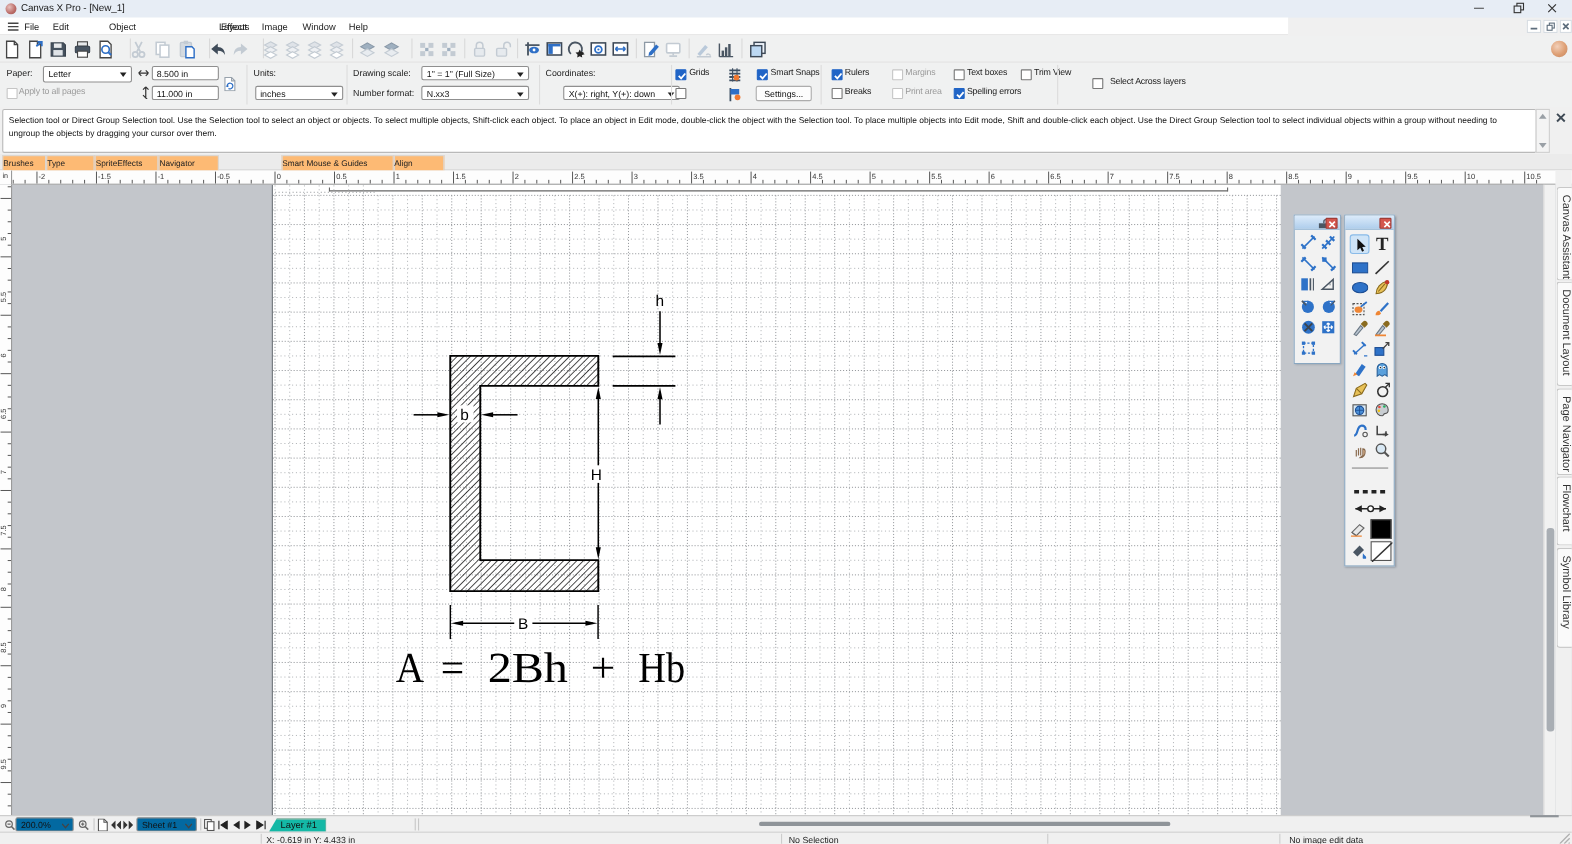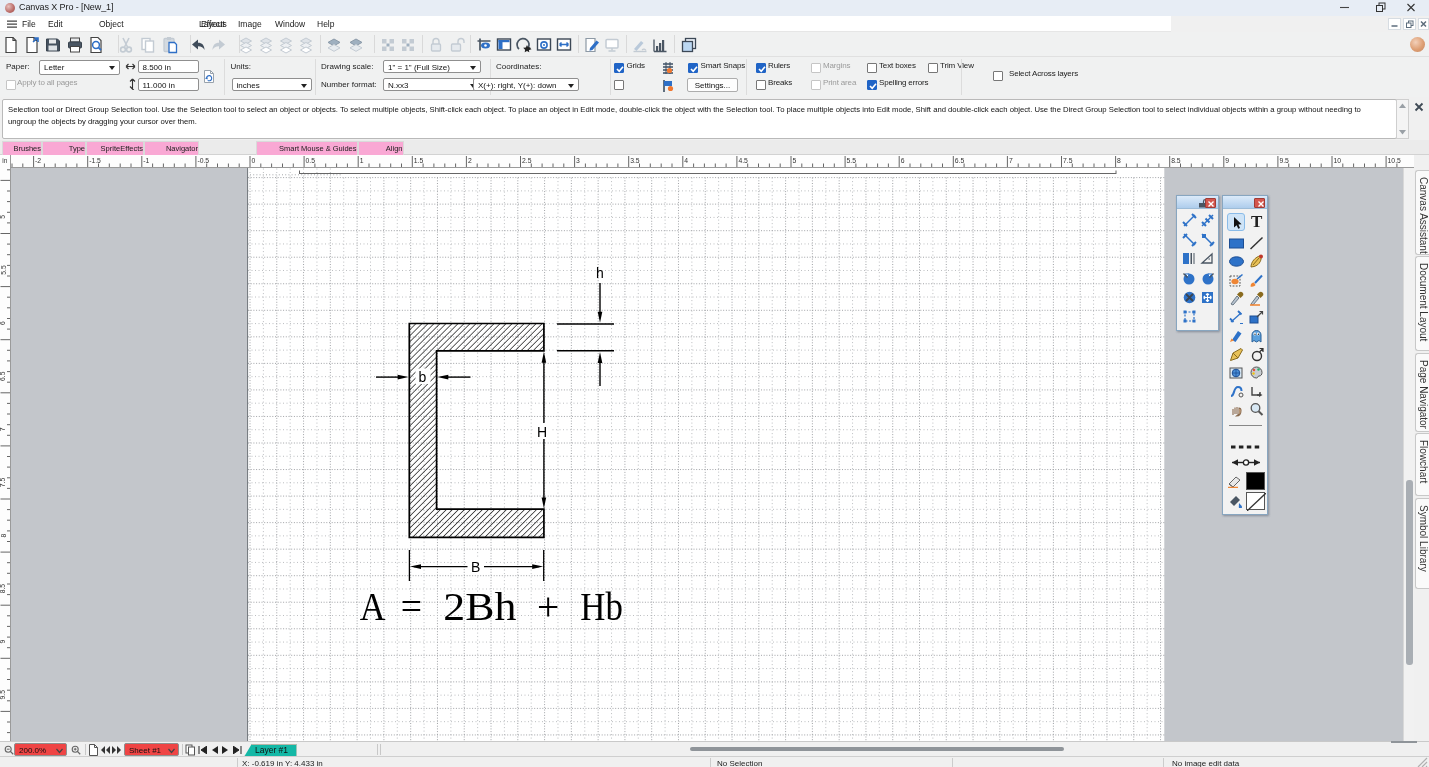--- a/index.html
+++ b/index.html
@@ -26,40 +26,40 @@
 .cb.on svg{position:absolute;left:0px;top:0px;}
 .cblab{font-size:8px;letter-spacing:-0.15px;white-space:nowrap;color:#1b1b1b;}
 .dis2{color:#9b9b9b;}
 
 #infobar{left:0;top:97px;width:1429px;height:43px;background:#f0f0f0;}
 #infobox{left:2px;top:2px;width:1395px;height:40px;background:#fff;border:1px solid #b9b9b9;border-radius:2px;}
 #infotext{left:5px;top:4px;font-size:7.7px;line-height:11.5px;color:#111;letter-spacing:0px;white-space:nowrap;}
 #infoscroll{left:1396px;top:2px;width:13px;height:40px;background:#f4f4f4;border:1px solid #cfcfcf;}
 
 #tabbar{left:0;top:140px;width:1429px;height:15px;background:#ebebeb;border-bottom:1px solid #d2d2d2;}
-.ptab{top:1px;height:14px;background:#f9a8d4;border:1px solid #dadada;border-bottom:none;font-size:7.5px;color:#222;text-align:right;}
+.ptab{top:1px;height:14px;background:#fdba74;border:1px solid #dadada;border-bottom:none;font-size:7.5px;color:#222;text-align:left;}
 
 #hruler{left:0;top:155px;width:1429px;height:12.5px;background:#fdfdfd;border-bottom:1px solid #9a9a9a;}
 
 #canvas{left:0;top:168px;width:1429px;height:573px;background:#c3c6cb;overflow:hidden;}
 
 .palette{background:#f2f2f2;border:1px solid #88a6c0;box-shadow:1px 1px 2px rgba(60,70,90,.45);}
 .pal-title{position:absolute;left:0;top:0;right:0;height:13px;background:linear-gradient(#dcebfa,#aecdec);border-bottom:1px solid #9dbcd8;}
 .pal-x{position:absolute;top:1.5px;width:11px;height:10px;background:#d4564e;border:1px solid #a03c36;border-radius:1px;}
 .pal-x svg{position:absolute;left:1.5px;top:1px;}
 
 #vscroll{left:1403px;top:168px;width:11px;height:573px;background:#f1f1f1;border-left:1px solid #d8d8d8;}
 #vthumb{left:2px;top:312px;width:7px;height:185px;background:#a9aeb4;border-radius:3px;}
 #dock{left:1414px;top:155px;width:15px;height:586px;background:#f0f0f0;}
 .dtab{left:1px;width:14px;background:#fafafa;border:1px solid #c8c8c8;border-right:none;border-radius:3px 0 0 3px;font-size:10px;color:#333;}
 .dtab span{position:absolute;left:1.5px;top:6px;writing-mode:vertical-rl;white-space:nowrap;}
 
 #bottombar{left:0;top:741px;width:1429px;height:15px;background:#f0f0f0;border-top:1px solid #c9c9c9;font-size:8px;color:#111;}
 .bsep{top:2px;width:1px;height:11px;background:#c8c8c8;}
-.bcombo{background:#ef4444;border:1px solid #8f8f8f;border-radius:2px;font-size:8px;color:#111;padding-left:25px;}
+.bcombo{background:#0369a1;border:1px solid #8f8f8f;border-radius:2px;font-size:8px;color:#111;padding-left:25px;}
 
 #statusbar{left:0;top:756px;width:1429px;height:11px;background:#f0f0f0;border-top:1px solid #cfcfcf;font-size:8px;color:#1b1b1b;}
 .ssep{top:1px;width:1px;height:10px;background:#cccccc;}
 </style></head><body>
 <div class="abs" style=""></div>
 <div id="titlebar" class="abs">
     <div class="abs" style="left:5px;top:3px;width:10px;height:10px;border-radius:50%;background:radial-gradient(circle at 35% 35%,#e8b9b4,#b2544e 60%,#8f3f3a);opacity:.85;"></div>
     <div class="abs title">Canvas X Pro - [New_1]</div>
     <svg class="abs" style="left:1336px;top:0" width="88" height="16">
       <line x1="4" y1="7.5" x2="13" y2="7.5" stroke="#444" stroke-width="1.1"></line>
@@ -291,21 +291,21 @@
       <span class="tx">1" = 1"  (Full Size)</span>
       <span class="carr"></span>
     </div>
     <div class="abs" style="left:321px;top:23px;">Number format:</div>
     <div class="abs combo" style="left:383px;top:21px;width:98px;height:13px;">
       <span class="tx">N.xx3</span>
       <span class="carr"></span>
     </div>
     <div class="abs psep" style="left:490px;"></div>
     <div class="abs" style="left:496px;top:5px;">Coordinates:</div>
-    <div class="abs combo" style="left:473px;top:21px;width:106px;height:13px;padding-left:36px;">
+    <div class="abs combo" style="left:512px;top:21px;width:106px;height:13px;padding-left:36px;">
       <span class="tx">X(+): right, Y(+): down</span>
       <span class="carr"></span>
     </div>
     <div class="abs psep" style="left:610px;"></div>
     <div class="abs cb on" style="left:614px;top:6px;">
       <svg width="10" height="10">
         <path d="M2 5 l2.2 2.3 L8 2.8" stroke="#fff" stroke-width="1.6" fill="none"></path>
       </svg>
     </div>
     <div class="abs cblab " style="left:626.5px;top:4px;">Grids</div>

